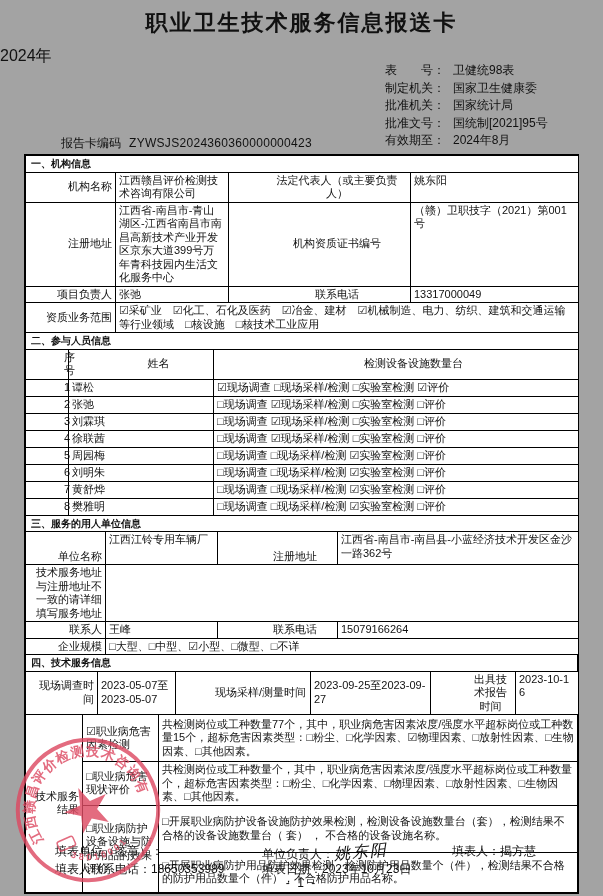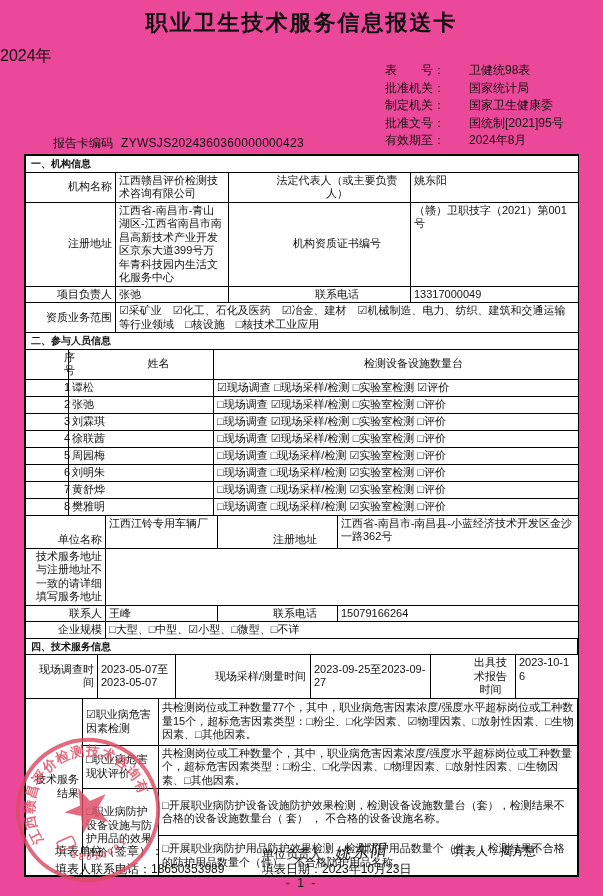--- a/index.html
+++ b/index.html
@@ -1,29 +1,29 @@
 <!DOCTYPE html>
 <html><head>
 <meta charset="utf-8">
 <style>
   * { margin:0; padding:0; box-sizing:border-box; }
   html,body { background:#ffffff; }
   body { font-family:"Liberation Sans","DejaVu Sans",sans-serif; color:#111; }
-  .page { position:relative; width:603px; height:896px; background:#ec4899; overflow:hidden; }
+  .page { position:relative; width:603px; height:896px; background:#a3a3a3; overflow:hidden; }
 
   .doc-title { position:absolute; top:8px; left:0; width:100%; text-align:center;
                font-size:22px; font-weight:bold; letter-spacing:2px; }
   .doc-year  { position:absolute; top:46px; left:0; width:100%; font-size:16px; }
 
   .meta-block { position:absolute; top:62px; left:385px; width:210px; font-size:12px; }
-  .meta-line { display:flex; line-height:17.5px;gap:16px; }
+  .meta-line { display:flex; line-height:17.5px; }
   .meta-line .ml { width:68px; white-space:pre; }
   .meta-line .mv { flex:1; }
 
-  .report-code { position:absolute; top:135px; left:53px; font-size:12px; }
+  .report-code { position:absolute; top:135px; left:61px; font-size:12px; }
   .report-code .rc-val { margin-left:8px; letter-spacing:0.3px; }
 
   .form-wrap { position:absolute; top:154px; left:24px; width:555px; border:1.5px solid #000; background:#fff; }
   table { border-collapse:collapse; width:100%; table-layout:fixed; margin-top:-1px; }
   table:first-child { margin-top:0; }
   td, th { border:1px solid #000; font-size:11px; line-height:13.5px; padding:1px 3px;
            vertical-align:middle; word-break:break-all; font-weight:normal; }
   .sec-head td { font-weight:bold; font-size:10px; text-align:left; padding:1px 5px; height:15px; word-break:keep-all; }
   .lbl { text-align:right; }
   .ctr { text-align:center;padding-left:38px; }
@@ -51,26 +51,26 @@
 
   <div class="doc-title">职业卫生技术服务信息报送卡</div>
   <div class="doc-year">2024年</div>
 
   <div class="meta-block">
     <div class="meta-line">
       <span class="ml">表　　号：</span>
       <span class="mv">卫健统98表</span>
     </div>
     <div class="meta-line">
+      <span class="ml">制定机关：</span>
+      <span class="mv">国家卫生健康委</span>
+    </div>
+    <div class="meta-line">
       <span class="ml">批准机关：</span>
       <span class="mv">国家统计局</span>
-    </div>
-    <div class="meta-line">
-      <span class="ml">制定机关：</span>
-      <span class="mv">国家卫生健康委</span>
     </div>
     <div class="meta-line">
       <span class="ml">批准文号：</span>
       <span class="mv">国统制[2021]95号</span>
     </div>
     <div class="meta-line">
       <span class="ml">有效期至：</span>
       <span class="mv">2024年8月</span>
     </div>
   </div>
@@ -176,20 +176,23 @@
       </table>
 
     <table>
       <colgroup>
           <col style="width:80px">
           <col style="width:112px">
           <col style="width:120px">
           <col style="width:241px">
         </colgroup>
       <tbody>
+          <tr class="sec-head">
+            <td colspan="4">三、服务的用人单位信息</td>
+          </tr>
       <tr>
         <td class="lbl h33" style="vertical-align:bottom">单位名称</td>
         <td class="val" style="vertical-align:top">江西江铃专用车辆厂</td>
         <td class="ctr" style="vertical-align:bottom">注册地址</td>
         <td class="val" style="vertical-align:top">江西省-南昌市-南昌县-小蓝经济技术开发区金沙一路362号</td>
       </tr>
       <tr>
         <td class="lbl h42">技术服务地址与注册地址不一致的请详细填写服务地址</td>
         <td class="val" colspan="3"></td>
       </tr>

